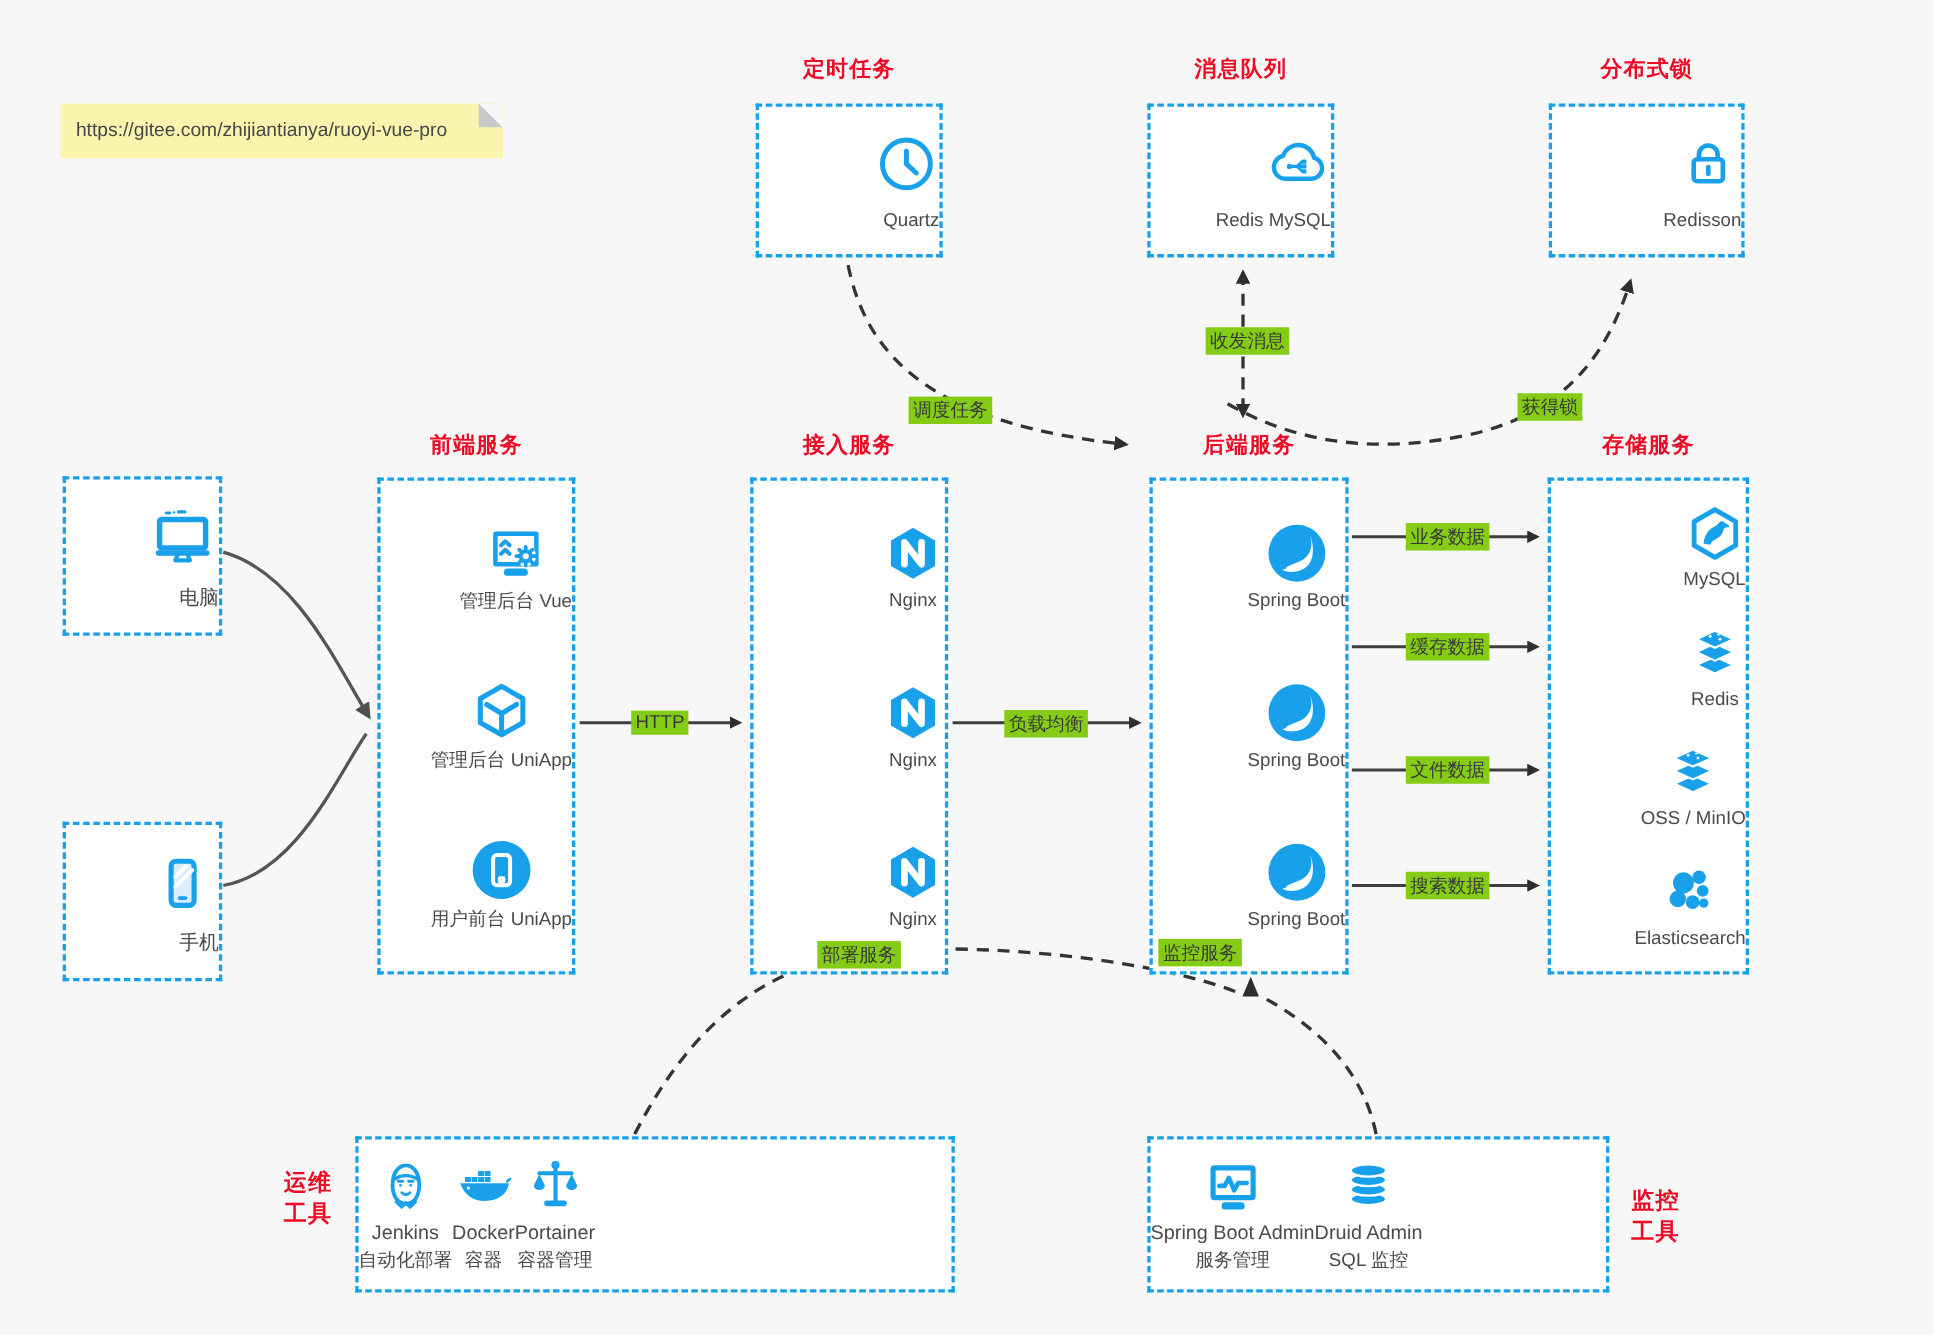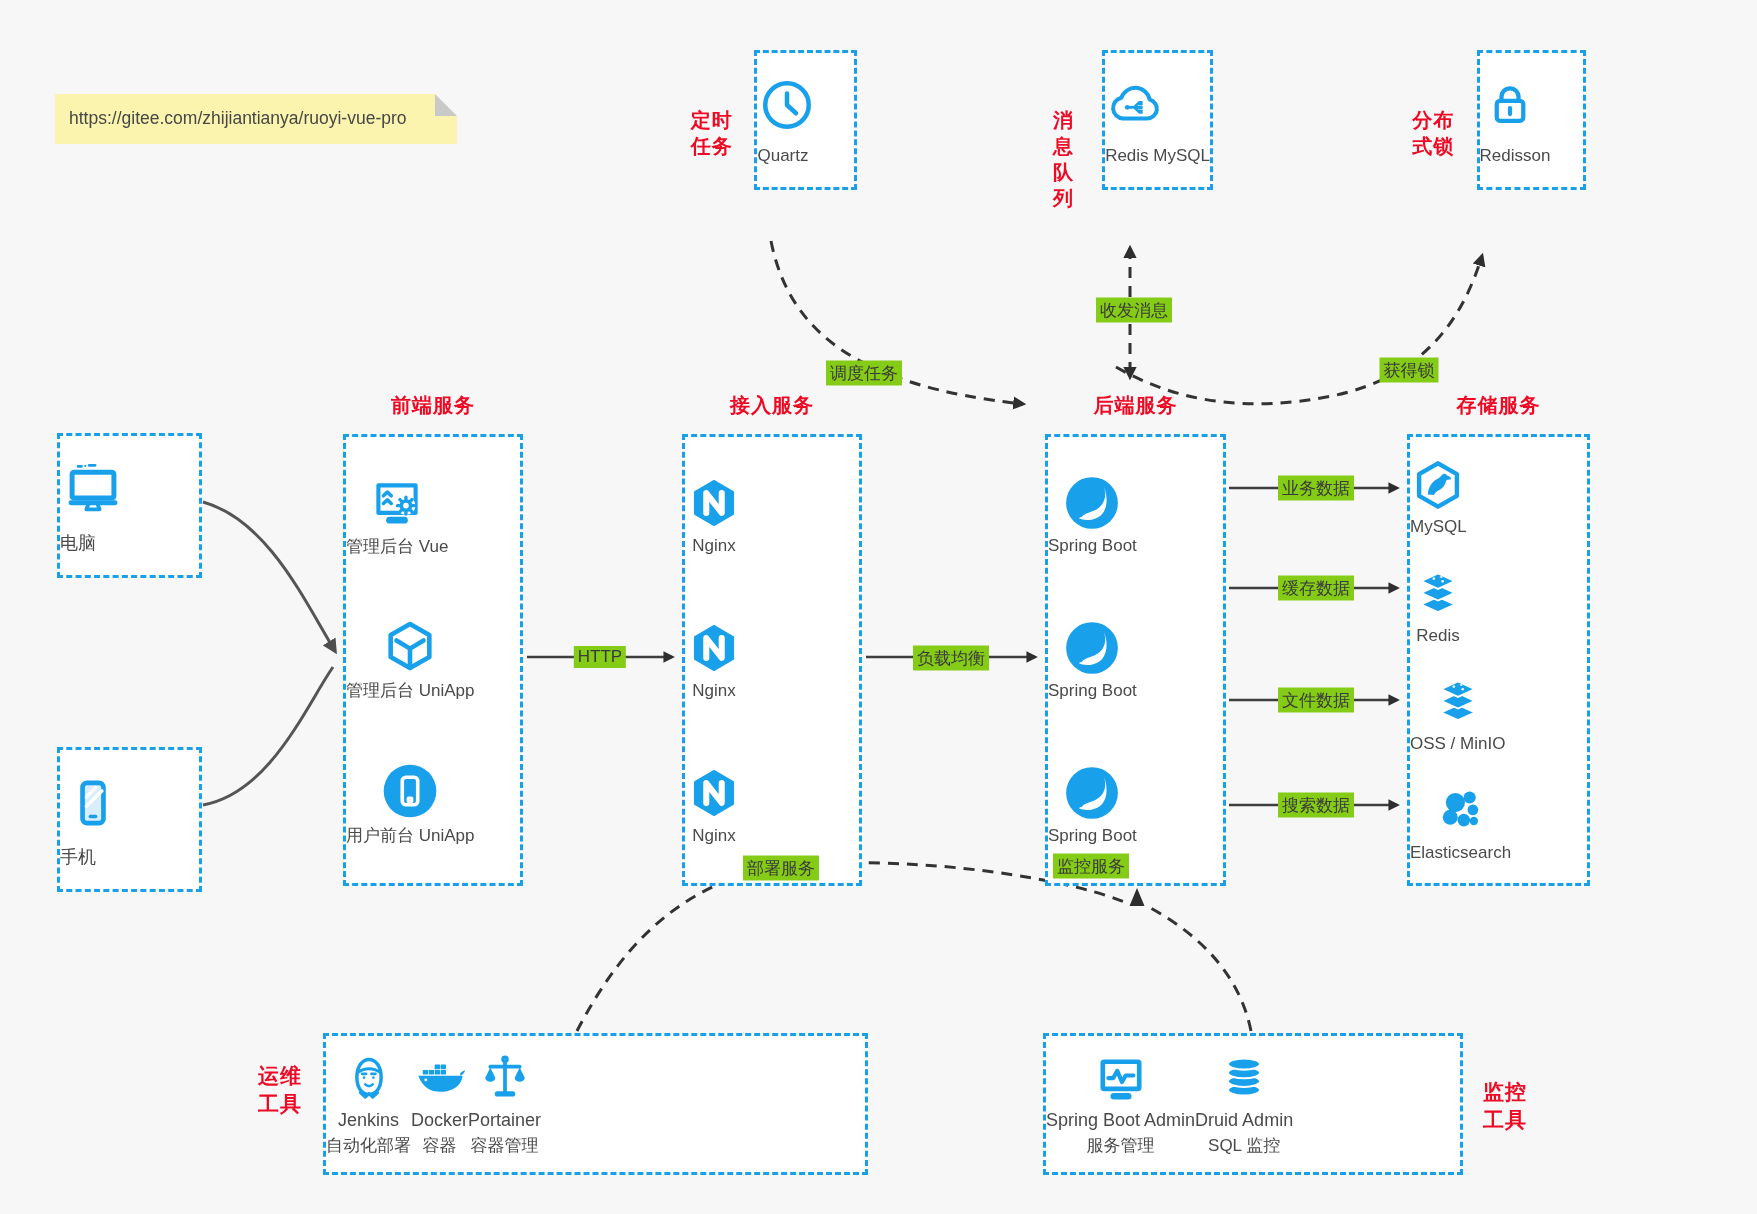--- a/index.html
+++ b/index.html
@@ -8,25 +8,25 @@
   *{box-sizing:border-box;margin:0;padding:0}
   body{font-family:"Liberation Sans","DejaVu Sans",sans-serif;background:#e8e8e8}
   .canvas{position:relative;width:1757px;height:1214px;background:var(--canvas-bg);overflow:hidden}
   .wires{position:absolute;left:0;top:0;z-index:1}
   
   .note{position:absolute;left:55px;top:94px;width:402px;background:var(--note-bg);
         padding:11px 16px 13px 14px;font-size:17.5px;color:#474747;line-height:1.5;z-index:2}
   .note-fold{position:absolute;top:0;right:0}
   
   .dbox{background:#fff;border:3px dashed var(--blue);display:flex;flex-direction:column;
-        align-items:flex-start;z-index:2}
+        align-items:flex-end;z-index:2}
   .rtitle{font-size:20px;font-weight:bold;color:var(--red);letter-spacing:1px;text-align:center;height:26px;line-height:26px}
   .ilabel{font-size:17px;color:var(--ink);white-space:nowrap}
   
-  .tgroup{position:absolute;top:50px;width:170px;display:flex;flex-direction:row;align-items:center;gap:18px;z-index:2}
+  .tgroup{position:absolute;top:50px;width:170px;display:flex;flex-direction:column;align-items:center;gap:18px;z-index:2}
   .tbox{width:100%;height:140px;justify-content:center;gap:11px}
   
   .cgroup{position:absolute;top:392px;display:flex;flex-direction:column;align-items:center;gap:16px;z-index:2}
   .cbox{width:100%;height:452px;justify-content:space-around;padding:6px 0}
   .citem{display:flex;flex-direction:column;align-items:center;gap:4px}
   
   .client{position:absolute;left:57px;width:145px;height:145px;justify-content:center;gap:9px}
   .client .ilabel{font-size:18px}
   
   .bbox{position:absolute;top:1033px;height:142px;flex-direction:row;justify-content:flex-start;align-items:center}

